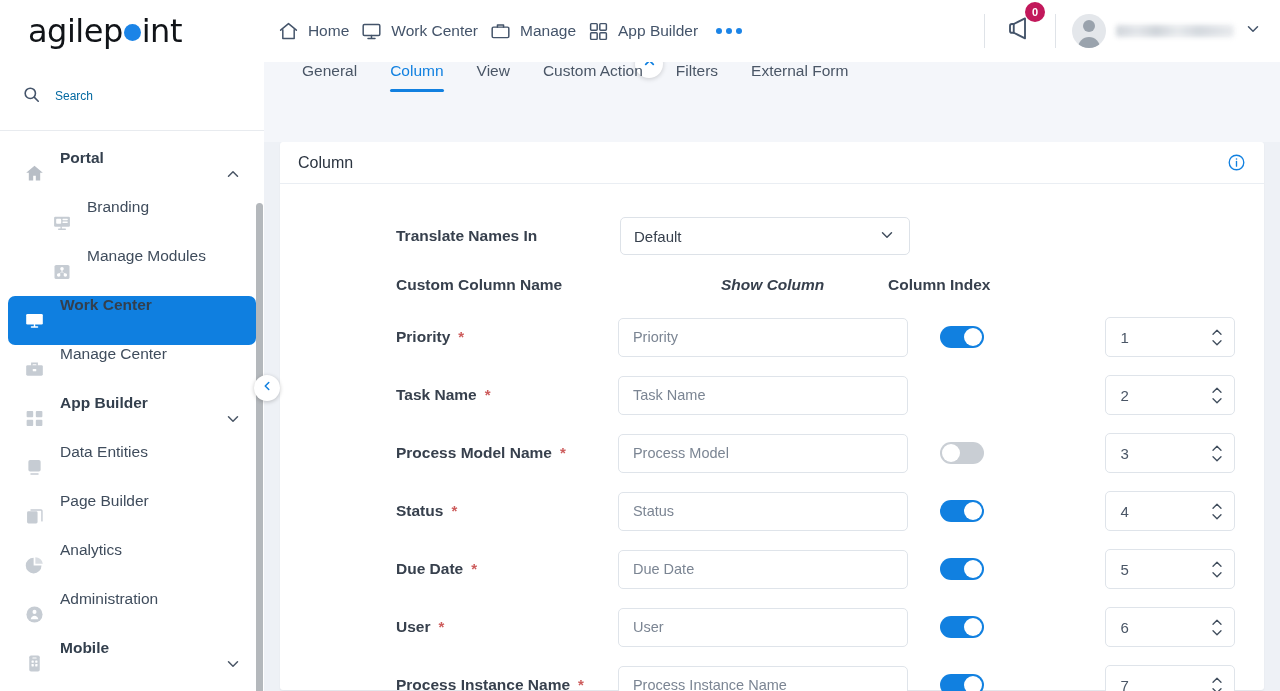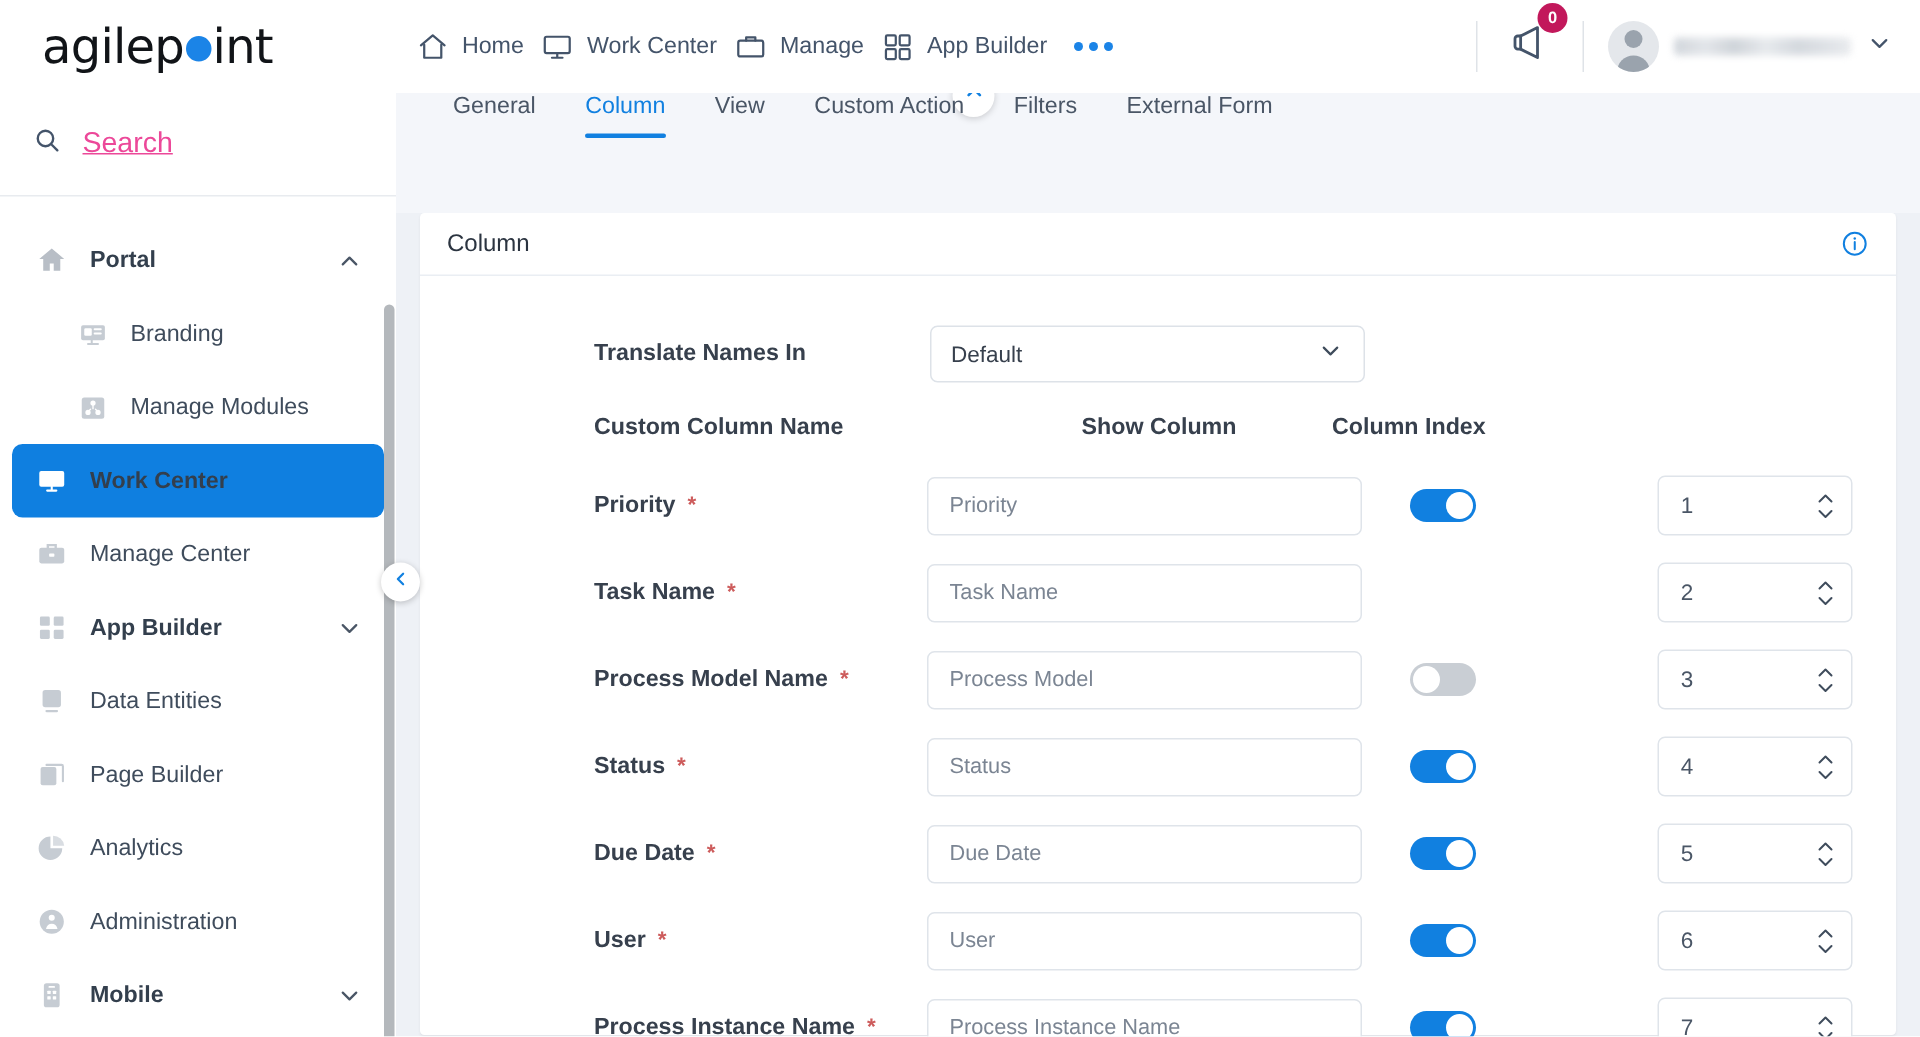--- a/index.html
+++ b/index.html
@@ -75,25 +75,25 @@
 
   
   .sidebar {
     position: absolute; top: 62px; left: 0; width: 264px; height: 629px;
     background: #ffffff; z-index: 20;
   }
   .searchrow {
     height: 69px; display: flex; align-items: center; gap: 14px;
     padding: 0 22px; border-bottom: 1px solid #e8ebef;
   }
-  .searchrow .ph { color: #ec4899; font-size: 19px; text-decoration: underline; }
+  .searchrow .ph { color: #0369a1; font-size: 12px; }
 
   .navlist { padding-top: 18px; position: relative; height: 560px; overflow: hidden; }
   .sitem {
-    height: 49px; display: flex; align-items: center;
+    height: 49px; display: flex; 
     margin: 0 8px; padding: 0 14px; border-radius: 7px;
     color: #3f4c5c; font-size: 15.5px; cursor: pointer;
     position: relative;
   }
   .sitem.sub { padding-left: 42px; }
   .sitem .ic { width: 24px; margin-right: 14px; display: flex; align-items: center; justify-content: center; flex: 0 0 24px; }
   .sitem.sub .ic { margin-right: 13px; }
   .sitem .lbl { flex: 1; }
   .sitem .chev { margin-left: auto; display: flex; align-items: center; }
   .sitem.active { background: #0f7fe0; color: #ffffff; }
@@ -160,21 +160,21 @@
   .select-box {
     width: 290px; height: 38px; border: 1px solid #dde2e8; border-radius: 5px;
     display: flex; align-items: center; padding: 0 13px;
     font-size: 15px; color: #37404d; background: #fff; cursor: pointer;
   }
   .select-box .chev { margin-left: auto; }
 
   .grid-head { display: flex; padding-left: 116px; height: 46px; align-items: center; }
   .c-default { width: 224px; }
   .c-custom  { width: 325px; }
-  .c-show    { width: 167px; }
+  .c-show    { width: 167px; font-style: italic; }
   .c-index   { width: 160px; }
   .grid-head > div { font-size: 15.5px; color: #37404d; font-weight: 700; }
 
   .grow { display: flex; align-items: center; padding-left: 116px; height: 58px; }
   .grow .c-default { font-size: 15.5px; color: #37404d; font-weight: 700; display: flex; align-items: baseline; gap: 8px; }
   .req { color: #cd5c5c; font-size: 15px; }
 
   .txtbox {
     width: 290px; height: 39px; border: 1px solid #dfe4ea; border-radius: 5px;
     display: flex; align-items: center; padding: 0 14px;

